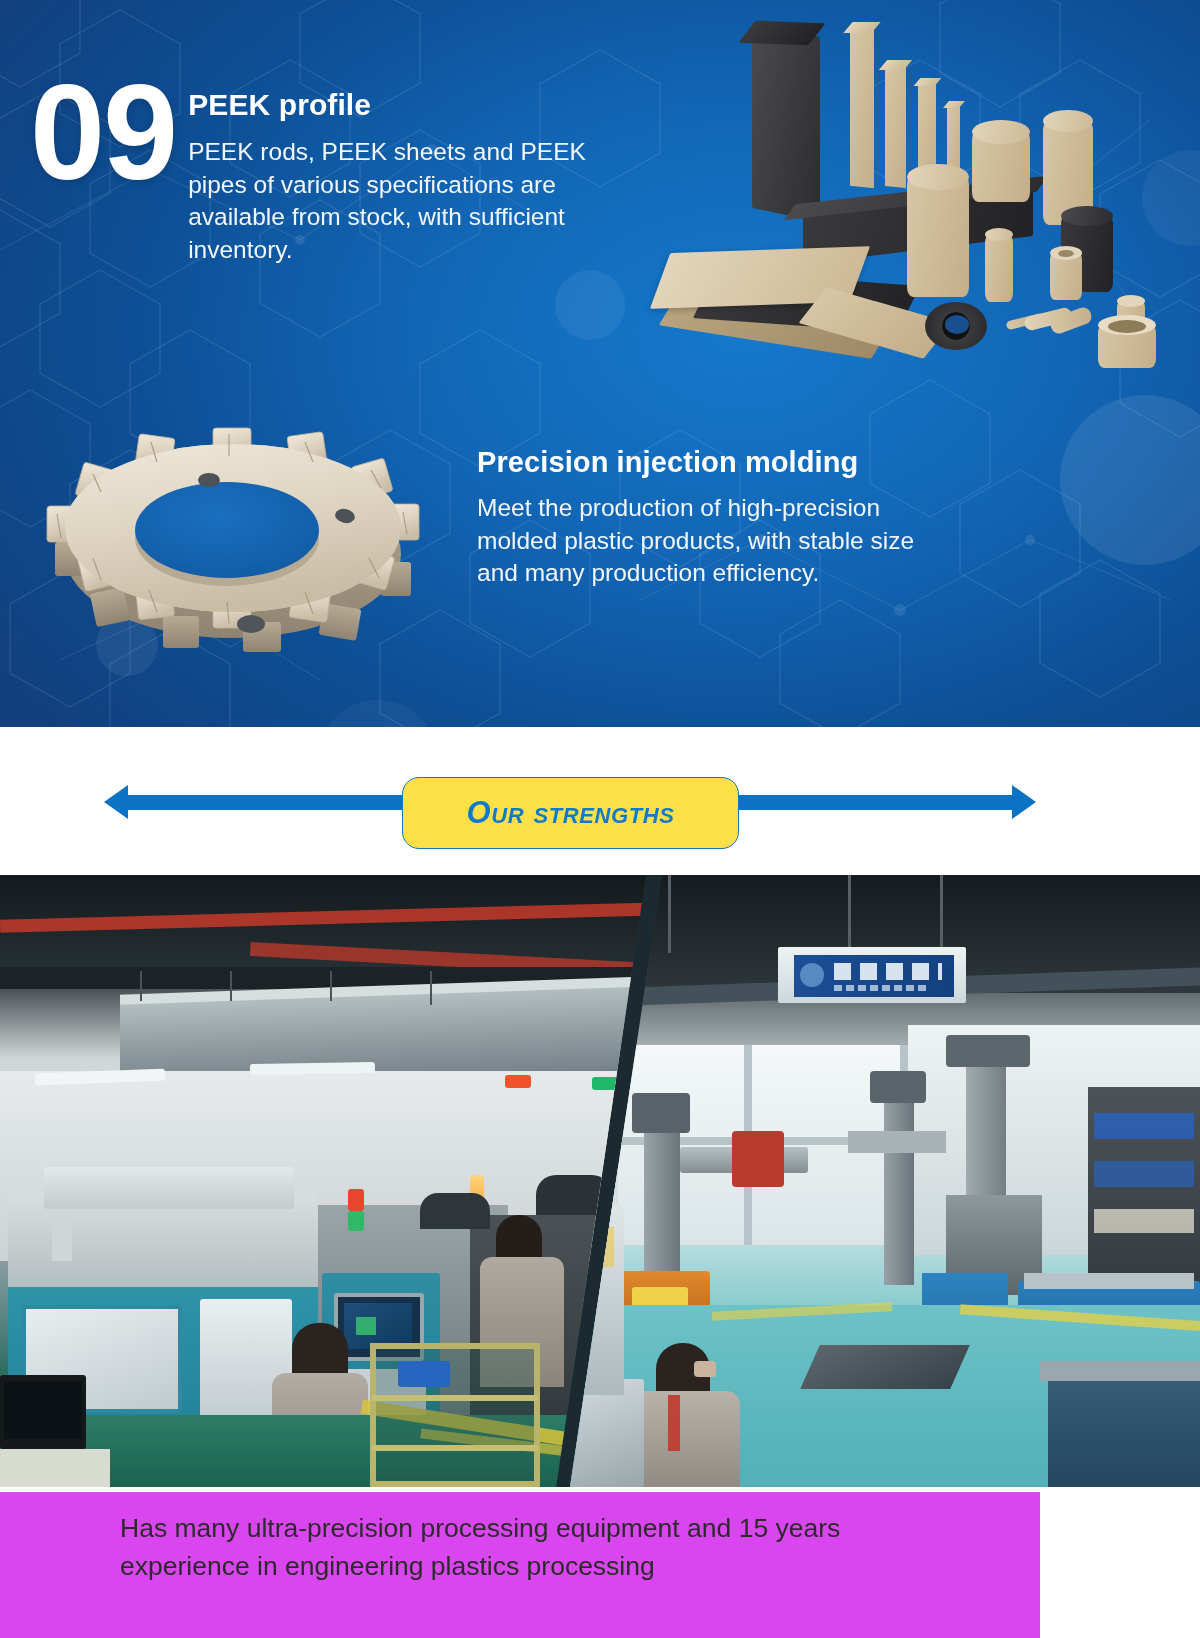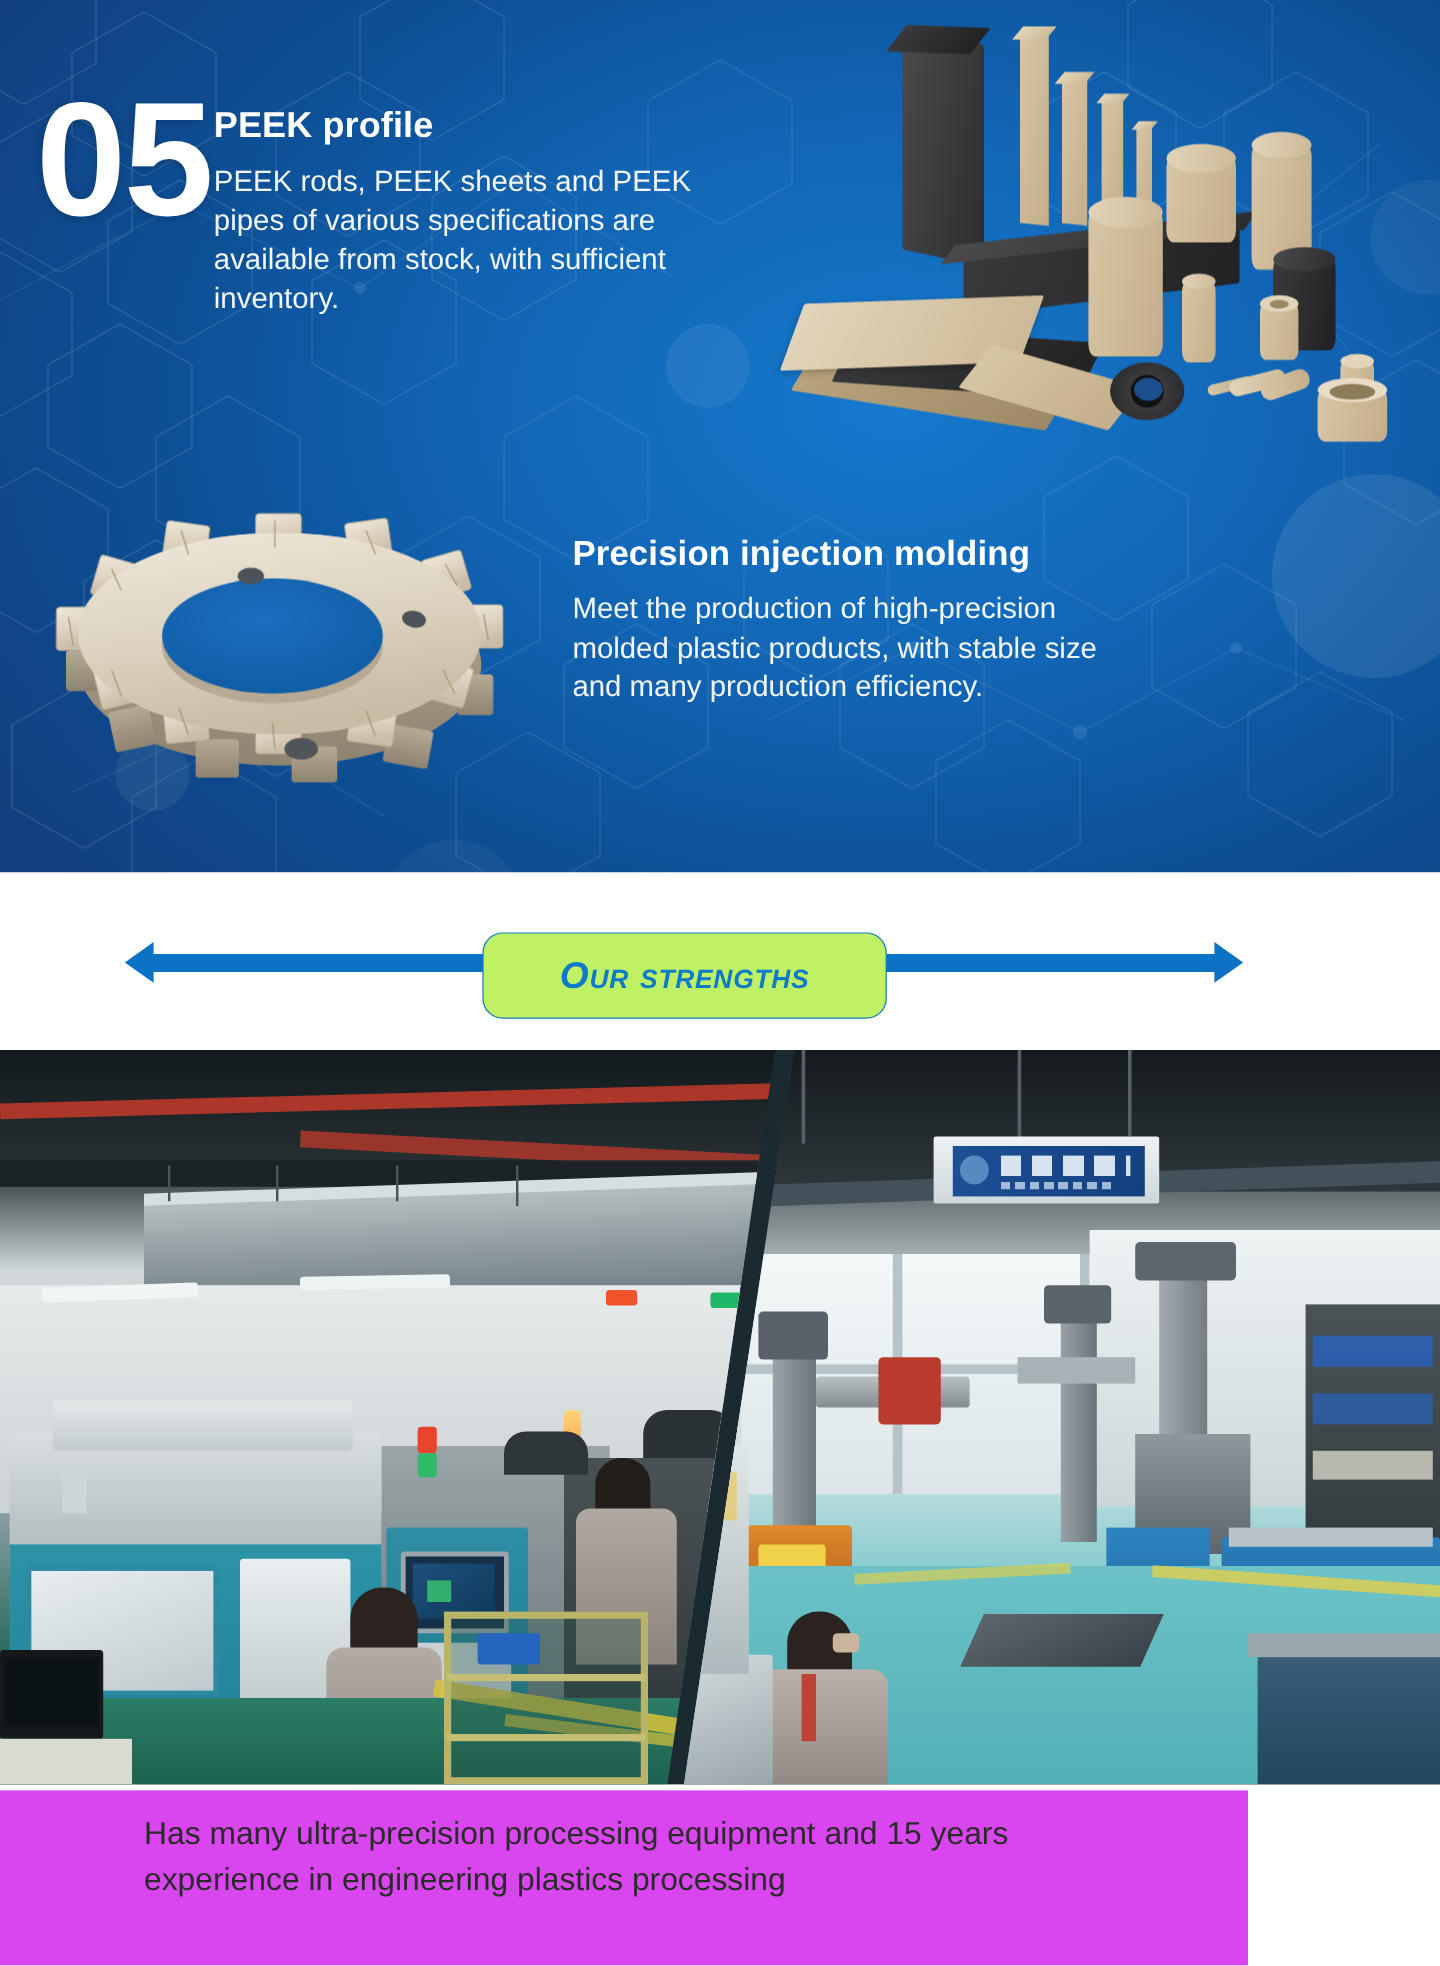--- a/index.html
+++ b/index.html
@@ -48,21 +48,21 @@
     font-weight: bold;
     letter-spacing: 0.1px;
   }
   .blk-text .desc {
     color: #f2f7fc;
     font-weight: normal;
   }
 
   #block03 { left: 30px; top: 75px; }
   #block03 .bignum { font-size: 135px; }
-  #block03 .blk-text { margin-left: 2px; padding-top: 13px; width: 430px; }
+  #block03 .blk-text { margin-left: 12px; padding-top: 13px; width: 430px; }
   #block03 .title { font-size: 30px; margin-bottom: 14px; }
   #block03 .desc { font-size: 24.5px; line-height: 1.335; }
 
   #block04 { left: 455px; top: 430px; }
   #block04 .bignum { font-size: 135px; }
   #block04 .blk-text { margin-left: 22px; padding-top: 16px; width: 470px; }
   #block04 .title { font-size: 29px; margin-bottom: 13px; white-space: nowrap; }
   #block04 .desc { font-size: 24.5px; line-height: 1.335; }
 
   
@@ -108,21 +108,21 @@
   }
   #arrow-head-left  { left: 104px; border-right: 24px solid #0c72c4; }
   #arrow-head-right { left: 1012px; border-left: 24px solid #0c72c4; }
 
   .strengths-box {
     position: absolute;
     left: 402px; top: 777px;
     width: 337px; height: 72px;
     border: 1.6px solid #1277c0;
     border-radius: 17px;
-    background: #bef264;
+    background: #fde047;
     display: flex;
     align-items: center;
     justify-content: center;
   }
   .strengths-label {
     color: #0f7ac9;
     font-size: 31px;
     font-weight: bold;
     font-style: italic;
     font-variant: small-caps;
@@ -356,21 +356,21 @@
           <ellipse cx="-24" cy="-48" rx="11" ry="7" fill="#4c5257"></ellipse>
           <ellipse cx="112" cy="-12" rx="10" ry="7" fill="#4c5257" transform="rotate(12 112 -12)"></ellipse>
         </g>
 
         <ellipse cx="18" cy="96" rx="14" ry="9" fill="#4f5559"></ellipse>
       </g>
     </svg>
   </div>
 
   <div class="blk" id="block03">
-    <div class="bignum">05</div>
+    <div class="bignum">09</div>
     <div class="blk-text">
       <div class="title">PEEK profile</div>
       <div class="desc">PEEK rods, PEEK sheets and PEEK pipes of various specifications are available from stock, with sufficient inventory.</div>
     </div>
   </div>
 
   <div class="blk" id="block04">
     <div class="blk-text">
       <div class="title">Precision injection molding</div>
       <div class="desc">Meet the production of high-precision molded plastic products, with stable size and many production efficiency.</div>

